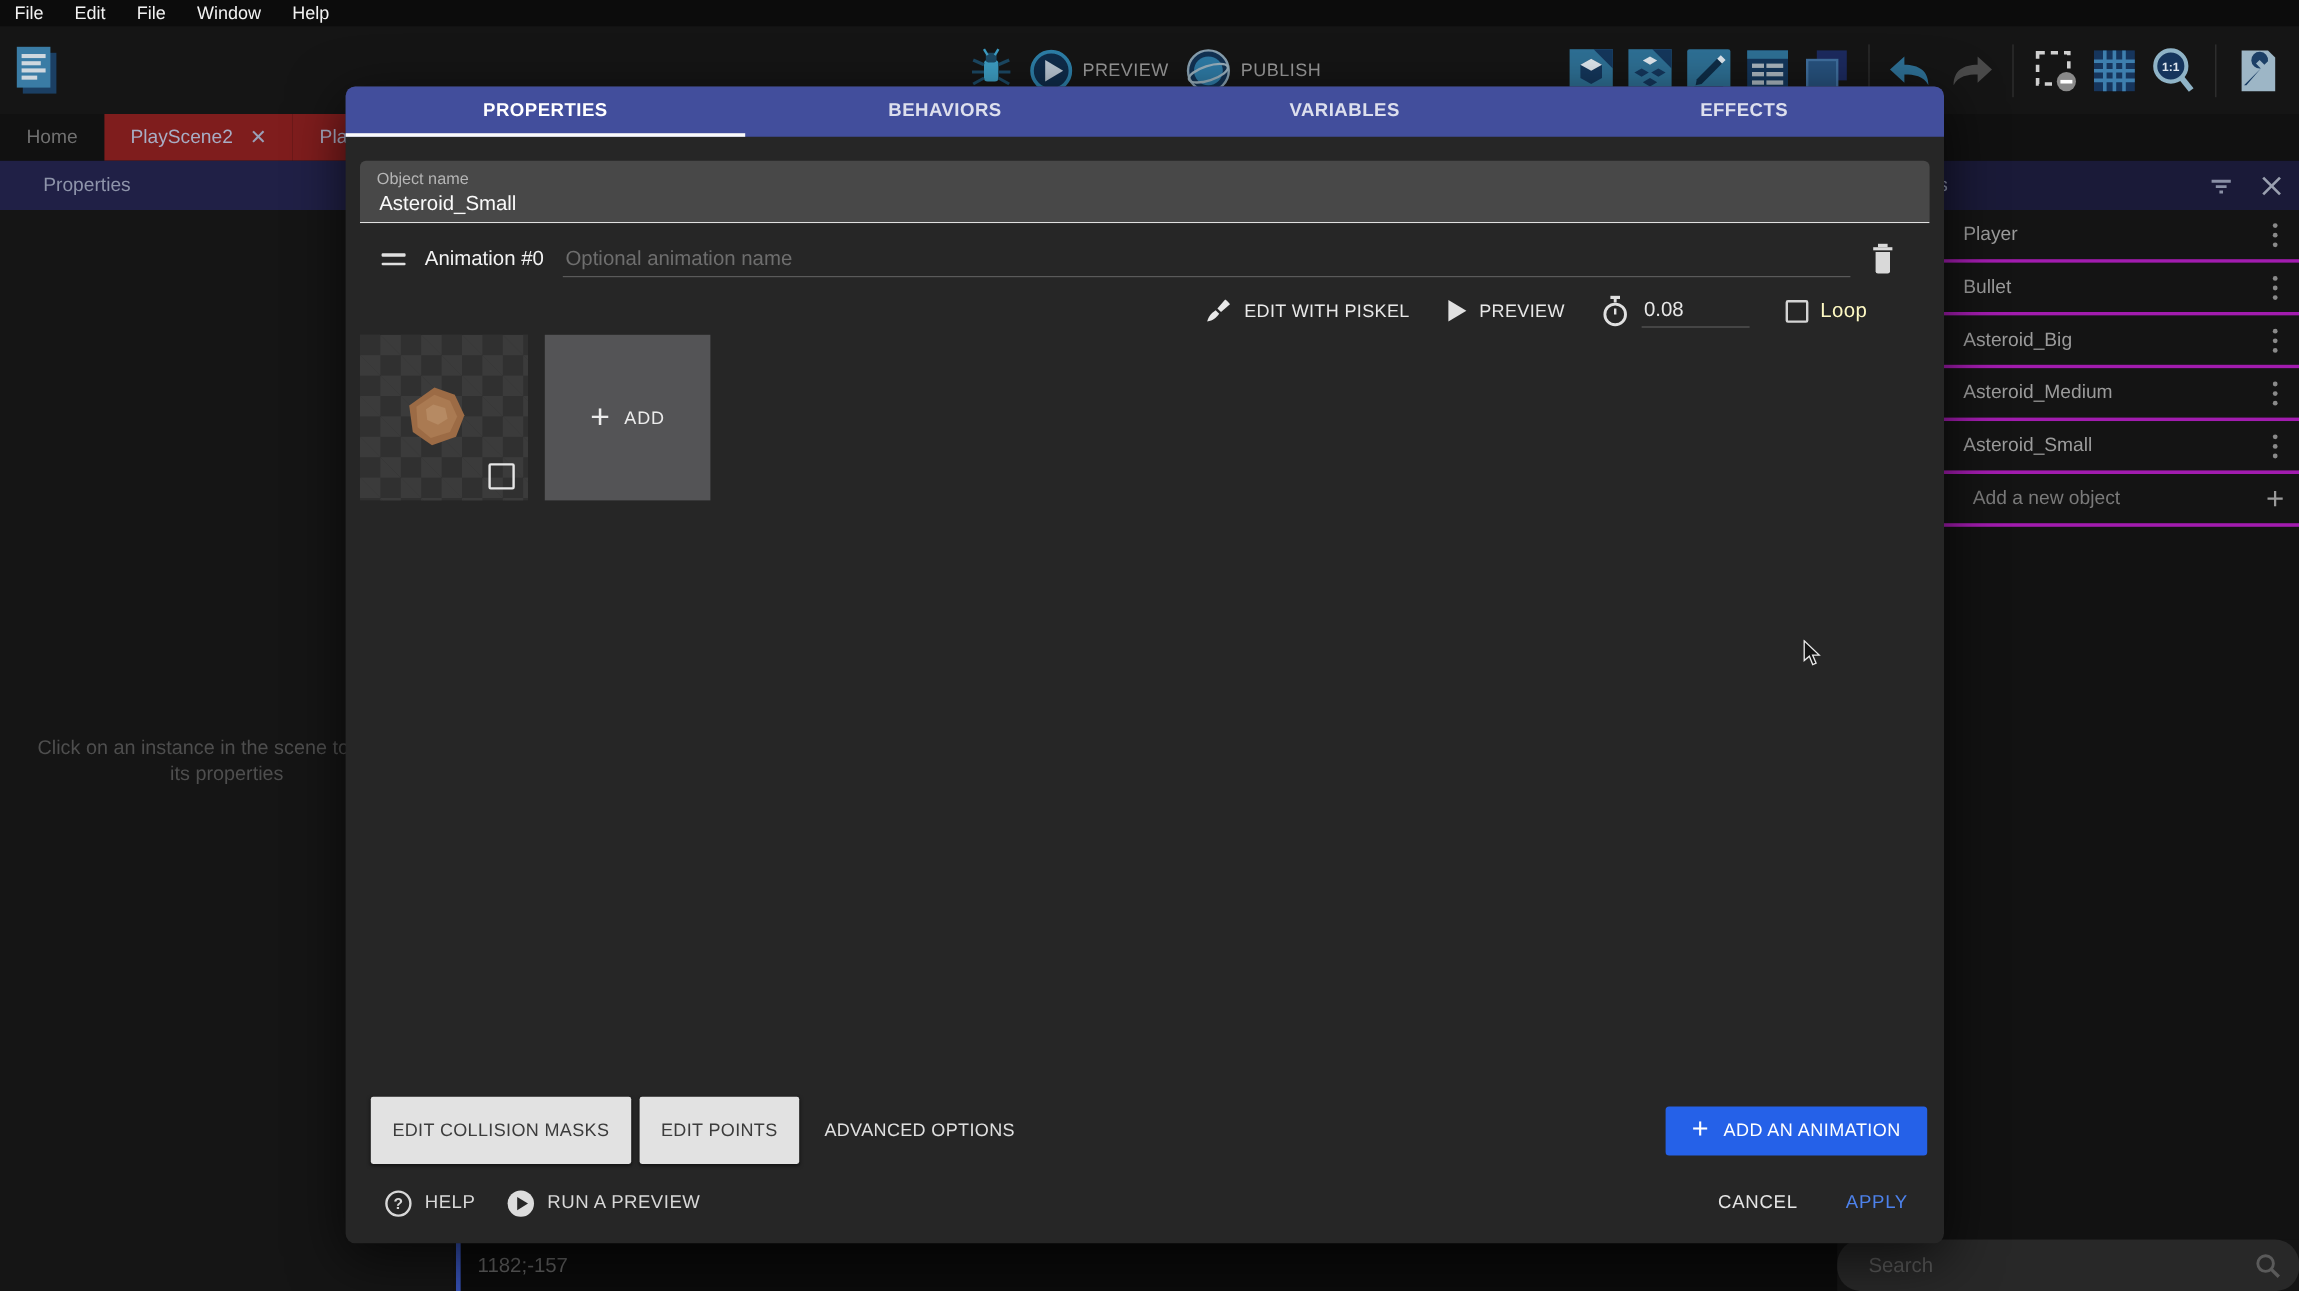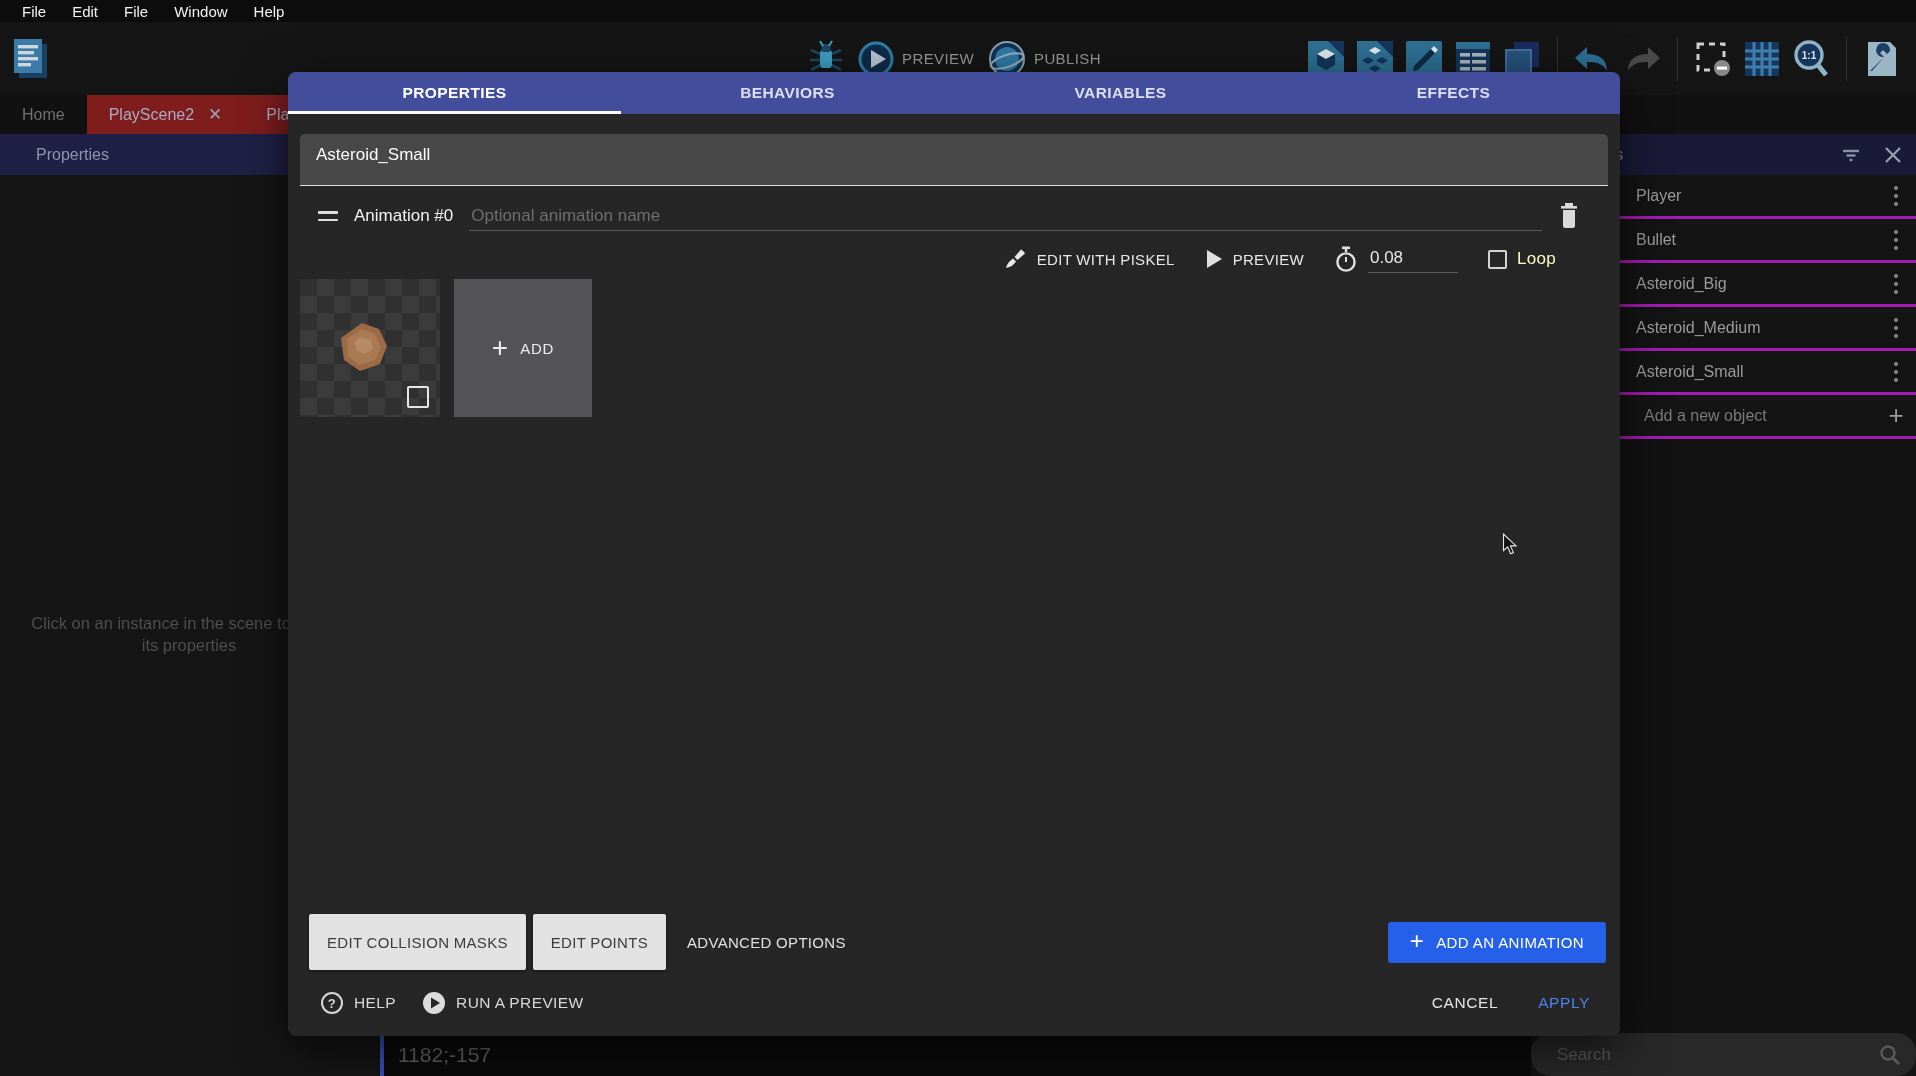--- a/index.html
+++ b/index.html
@@ -2,21 +2,21 @@
 <html><head>
 <meta charset="utf-8">
 <style>
   html,body{margin:0;padding:0;background:#000;}
   .screen{position:relative;width:1916px;height:1076px;overflow:hidden;
     font-family:"Liberation Sans",sans-serif;background:#141414;color:#ddd;
     -webkit-font-smoothing:antialiased;}
 
   
   .menubar{position:absolute;left:0;top:0;width:1916px;height:22px;background:#0c0c0c;
-    display:flex;align-items:center;gap:26px;padding-left:22px;box-sizing:border-box;}
+    display:flex;align-items:center;gap:26px;padding-left:12px;box-sizing:border-box;}
   .menubar span{font-size:15px;color:#f2f2f2;cursor:default;}
 
   
   .toolbar{position:absolute;left:0;top:22px;width:1916px;height:73px;background:#151515;}
   .tb-label{font-size:15px;color:#9a9a9a;letter-spacing:.4px;}
   .tb-group{position:absolute;top:0;height:73px;display:flex;align-items:center;gap:10px;}
   .tb-iconbtn{display:flex;align-items:center;gap:8px;}
   .tb-sep{width:1px;height:44px;background:#333;margin:0 6px;}
 
   
@@ -30,21 +30,21 @@
   .left-panel{position:absolute;left:0;top:134px;width:378px;height:942px;background:#151515;}
   .panel-head{height:41px;background:#202046;display:flex;align-items:center;
     padding:0 36px;font-size:16px;color:#8e94aa;box-sizing:border-box;}
   .empty-msg{position:absolute;left:0;top:478px;width:378px;padding:0 22px;box-sizing:border-box;
     text-align:center;font-size:16.5px;line-height:22px;color:#4e4e4e;}
 
   
   .blue-divider{position:absolute;left:380px;top:1033px;width:4px;height:43px;background:#3550b4;}
   .scene-status{position:absolute;left:384px;top:1033px;width:1147px;height:43px;background:#0b0b0b;
     display:flex;align-items:center;padding-left:14px;box-sizing:border-box;}
-  .scene-status .coords{font-size:21px;color:#5f5f5f;}
+  .scene-status .coords{font-size:17px;color:#5f5f5f;}
   .obj-search{position:absolute;left:1531px;top:1033px;width:385px;height:43px;background:#282828;
     display:flex;align-items:center;box-sizing:border-box;padding:0 14px 0 24px;border-radius:20px;}
   .obj-search input{flex:1;background:transparent;border:none;outline:none;
     font-size:17px;color:#bbb;font-family:"Liberation Sans",sans-serif;}
   .obj-search input::placeholder{color:#585858;}
 
   
   .objects-panel{position:absolute;left:1560px;top:134px;width:356px;height:899px;background:#121212;}
   .objects-head{height:41px;background:#1a1a38;display:flex;align-items:center;box-sizing:border-box;
     padding:0 12px 0 14px;}
@@ -355,20 +355,21 @@
 
   <div class="dialog">
     <div class="dlg-tabs">
       <div class="dlg-tab active">PROPERTIES</div>
       <div class="dlg-tab">BEHAVIORS</div>
       <div class="dlg-tab">VARIABLES</div>
       <div class="dlg-tab">EFFECTS</div>
     </div>
 
     <div class="obj-field">
+      <div class="lbl">Object name</div>
       <input type="text" value="Asteroid_Small" style="">
     </div>
 
     <div class="anim-head">
       <span class="drag-handle">
           <i></i>
           <i></i>
         </span>
       <span class="anim-title">Animation #0</span>
       <input class="anim-name" type="text" placeholder="Optional animation name" style="">

